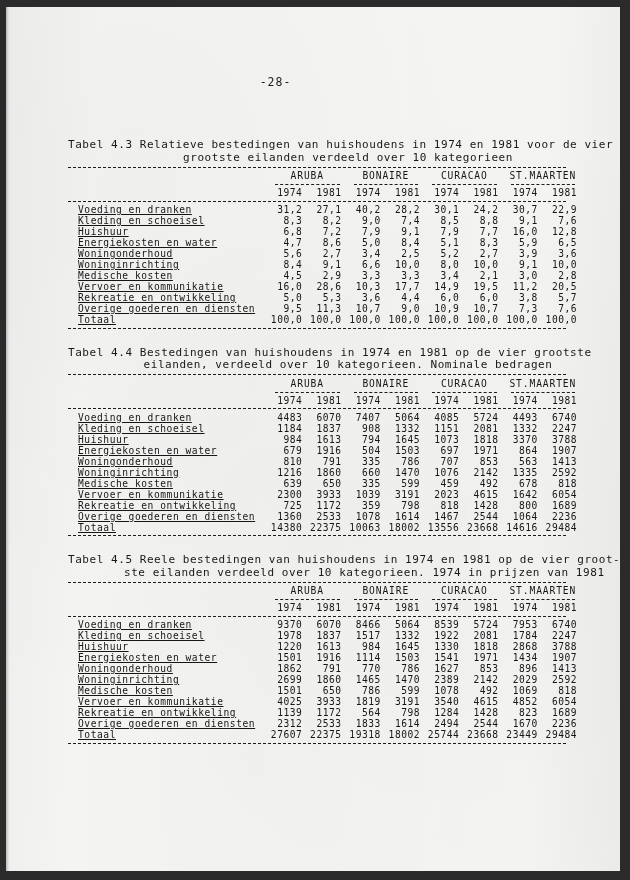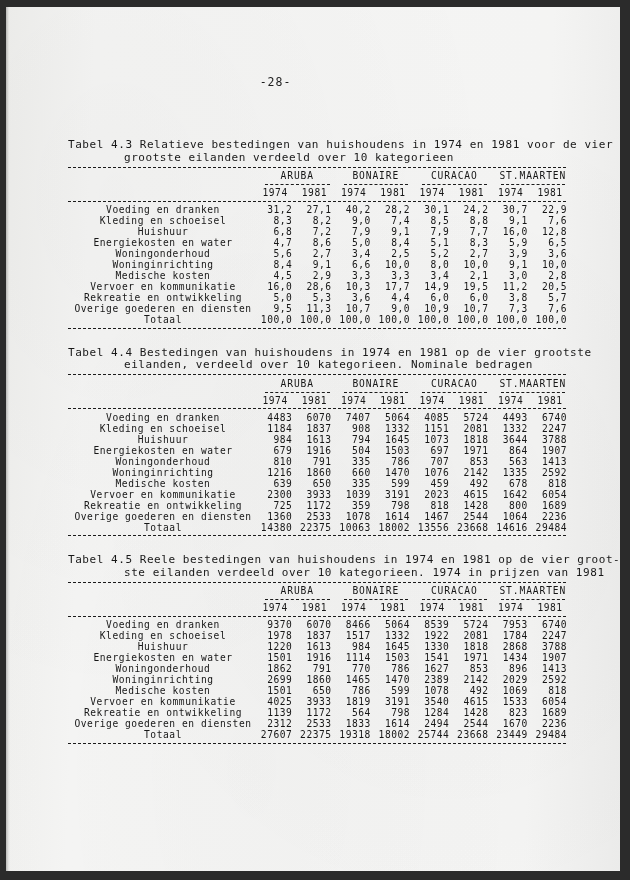--- a/index.html
+++ b/index.html
@@ -64,34 +64,35 @@
   .caption {
     font-size: 11px;
     line-height: 12.5px;
     color: #181818;
     letter-spacing: .55px;
     white-space: pre;
     margin-left: 6px;
   }
   .cap-l2 {
     padding-left: 56px;
+    text-align: center;
   }
   .rule {
     height: 0;
     border-top: 1.6px dashed #1b1b1b;
     margin: 2.5px 6px 2.5px 6px;
   }
 
   table.grid {
     border-collapse: collapse;
     font-size: 9.6px;
     letter-spacing: .5px;
     color: #161616;
     width: 504px;
-    margin-left: 6px;
+    margin-left: 16px;
     table-layout: fixed;
   }
   table.grid td, table.grid th {
     padding: 0;
     font-weight: normal;
     white-space: pre;
     height: 11px;
     line-height: 11px;
   }
   col.lbl  { width: 190px; }
@@ -108,27 +109,28 @@
     line-height: 5px !important;
   }
   .isl-underline > i {
     display: block;
     border-top: 1.6px dashed #1b1b1b;
     margin: 0 7px;
     height: 0;
     font-style: normal;
   }
   .yr {
-    text-align: center;
+    text-align: right;
     padding-right: 5px !important;
     letter-spacing: .5px;
   }
   .lbl-cell {
-    text-align: center;
+    text-align: left;
     letter-spacing: .55px;
+    text-decoration: underline;
   }
   .val {
     text-align: right;
     padding-right: 5px !important;
   }
 </style>
 </head>
 <body>
 
 <div class="page">
@@ -403,21 +405,21 @@
               <td class="val">2247</td>
             </tr>
             <tr>
               <td class="lbl-cell">Huishuur</td>
               <td class="val">984</td>
               <td class="val">1613</td>
               <td class="val">794</td>
               <td class="val">1645</td>
               <td class="val">1073</td>
               <td class="val">1818</td>
-              <td class="val">3644</td>
+              <td class="val">3370</td>
               <td class="val">3788</td>
             </tr>
             <tr>
               <td class="lbl-cell">Energiekosten en water</td>
               <td class="val">679</td>
               <td class="val">1916</td>
               <td class="val">504</td>
               <td class="val">1503</td>
               <td class="val">697</td>
               <td class="val">1971</td>
@@ -642,21 +644,21 @@
               <td class="val">818</td>
             </tr>
             <tr>
               <td class="lbl-cell">Vervoer en kommunikatie</td>
               <td class="val">4025</td>
               <td class="val">3933</td>
               <td class="val">1819</td>
               <td class="val">3191</td>
               <td class="val">3540</td>
               <td class="val">4615</td>
-              <td class="val">1533</td>
+              <td class="val">4852</td>
               <td class="val">6054</td>
             </tr>
             <tr>
               <td class="lbl-cell">Rekreatie en ontwikkeling</td>
               <td class="val">1139</td>
               <td class="val">1172</td>
               <td class="val">564</td>
               <td class="val">798</td>
               <td class="val">1284</td>
               <td class="val">1428</td>

